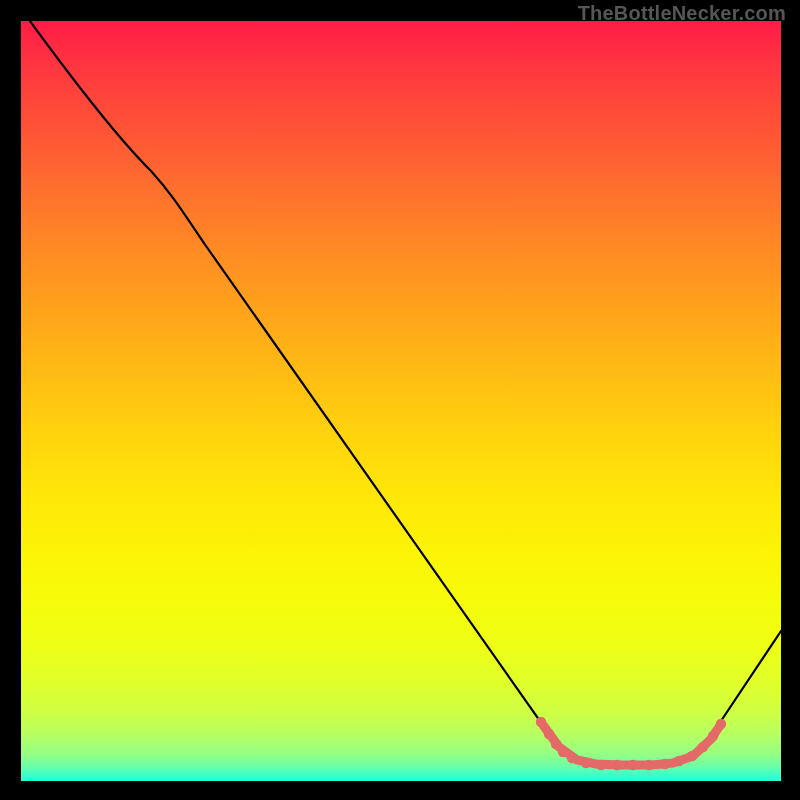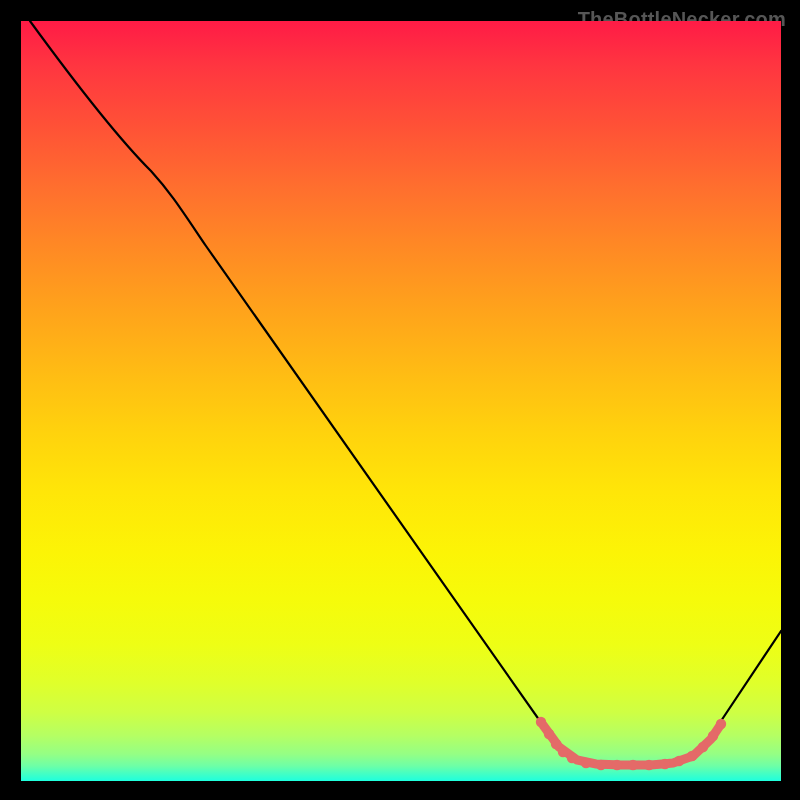--- a/index.html
+++ b/index.html
@@ -5,21 +5,21 @@
   * { margin: 0; padding: 0; box-sizing: border-box; }
   html, body { width: 800px; height: 800px; overflow: hidden; background: #000; }
   .frame {
     position: relative;
     width: 800px;
     height: 800px;
     background: #000;
   }
   .attribution {
     position: absolute;
-    top: 8px;
+    top: 2px;
     right: 14px;
     font-family: Arial, Helvetica, sans-serif;
     font-size: 20px;
     font-weight: bold;
     color: #565656;
     letter-spacing: 0.2px;
   }
   .plot-area {
     position: absolute;
     left: 21px;

